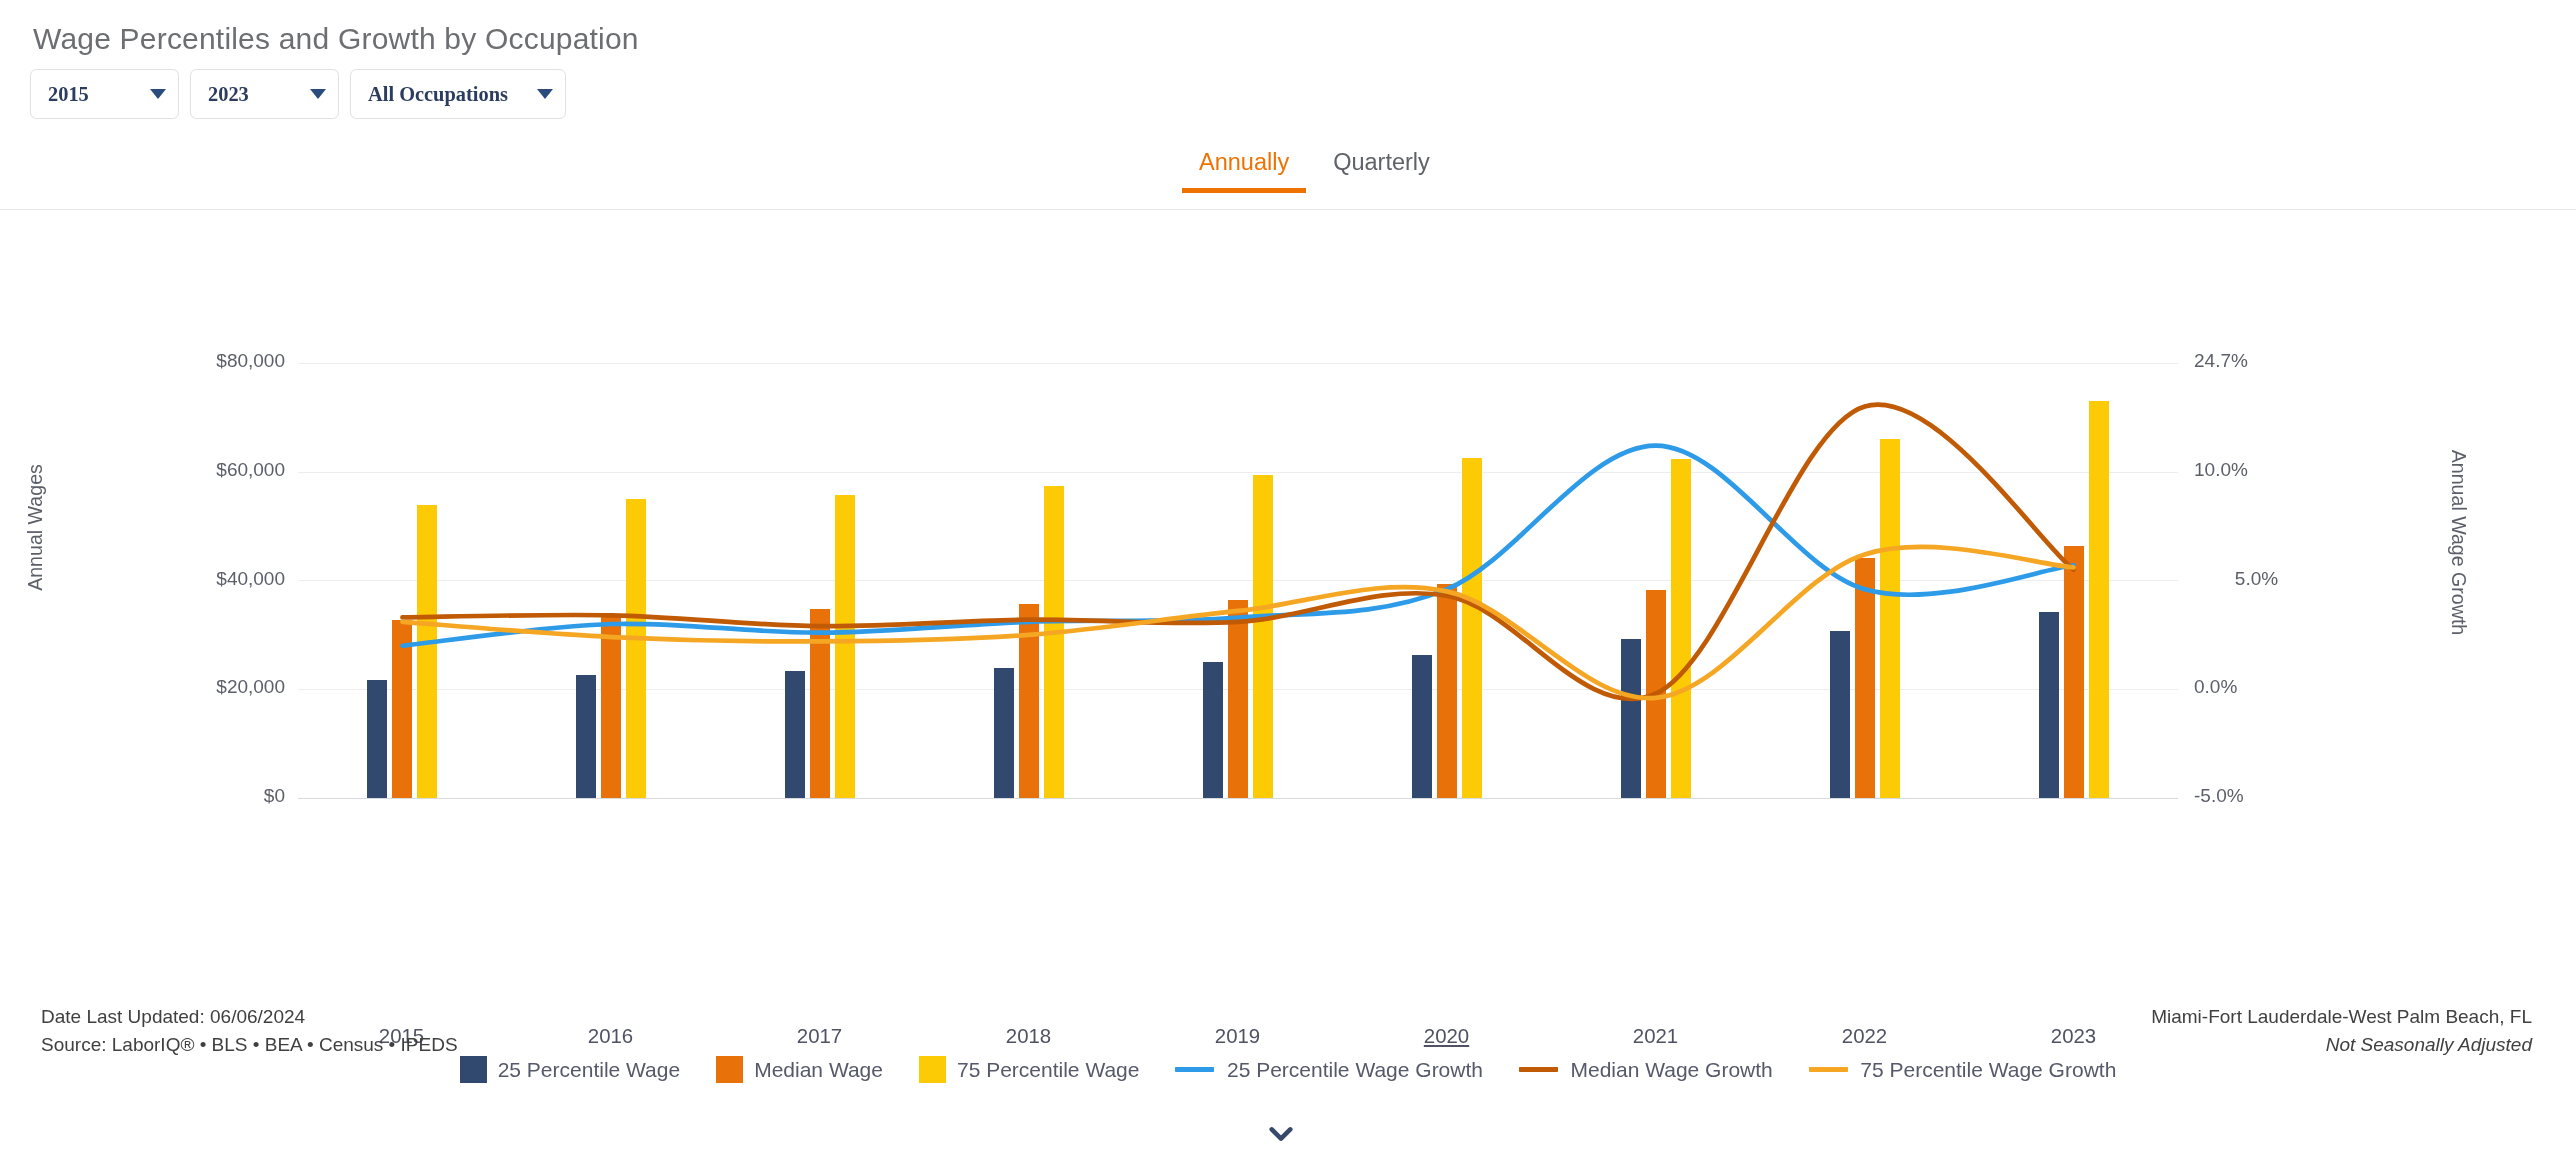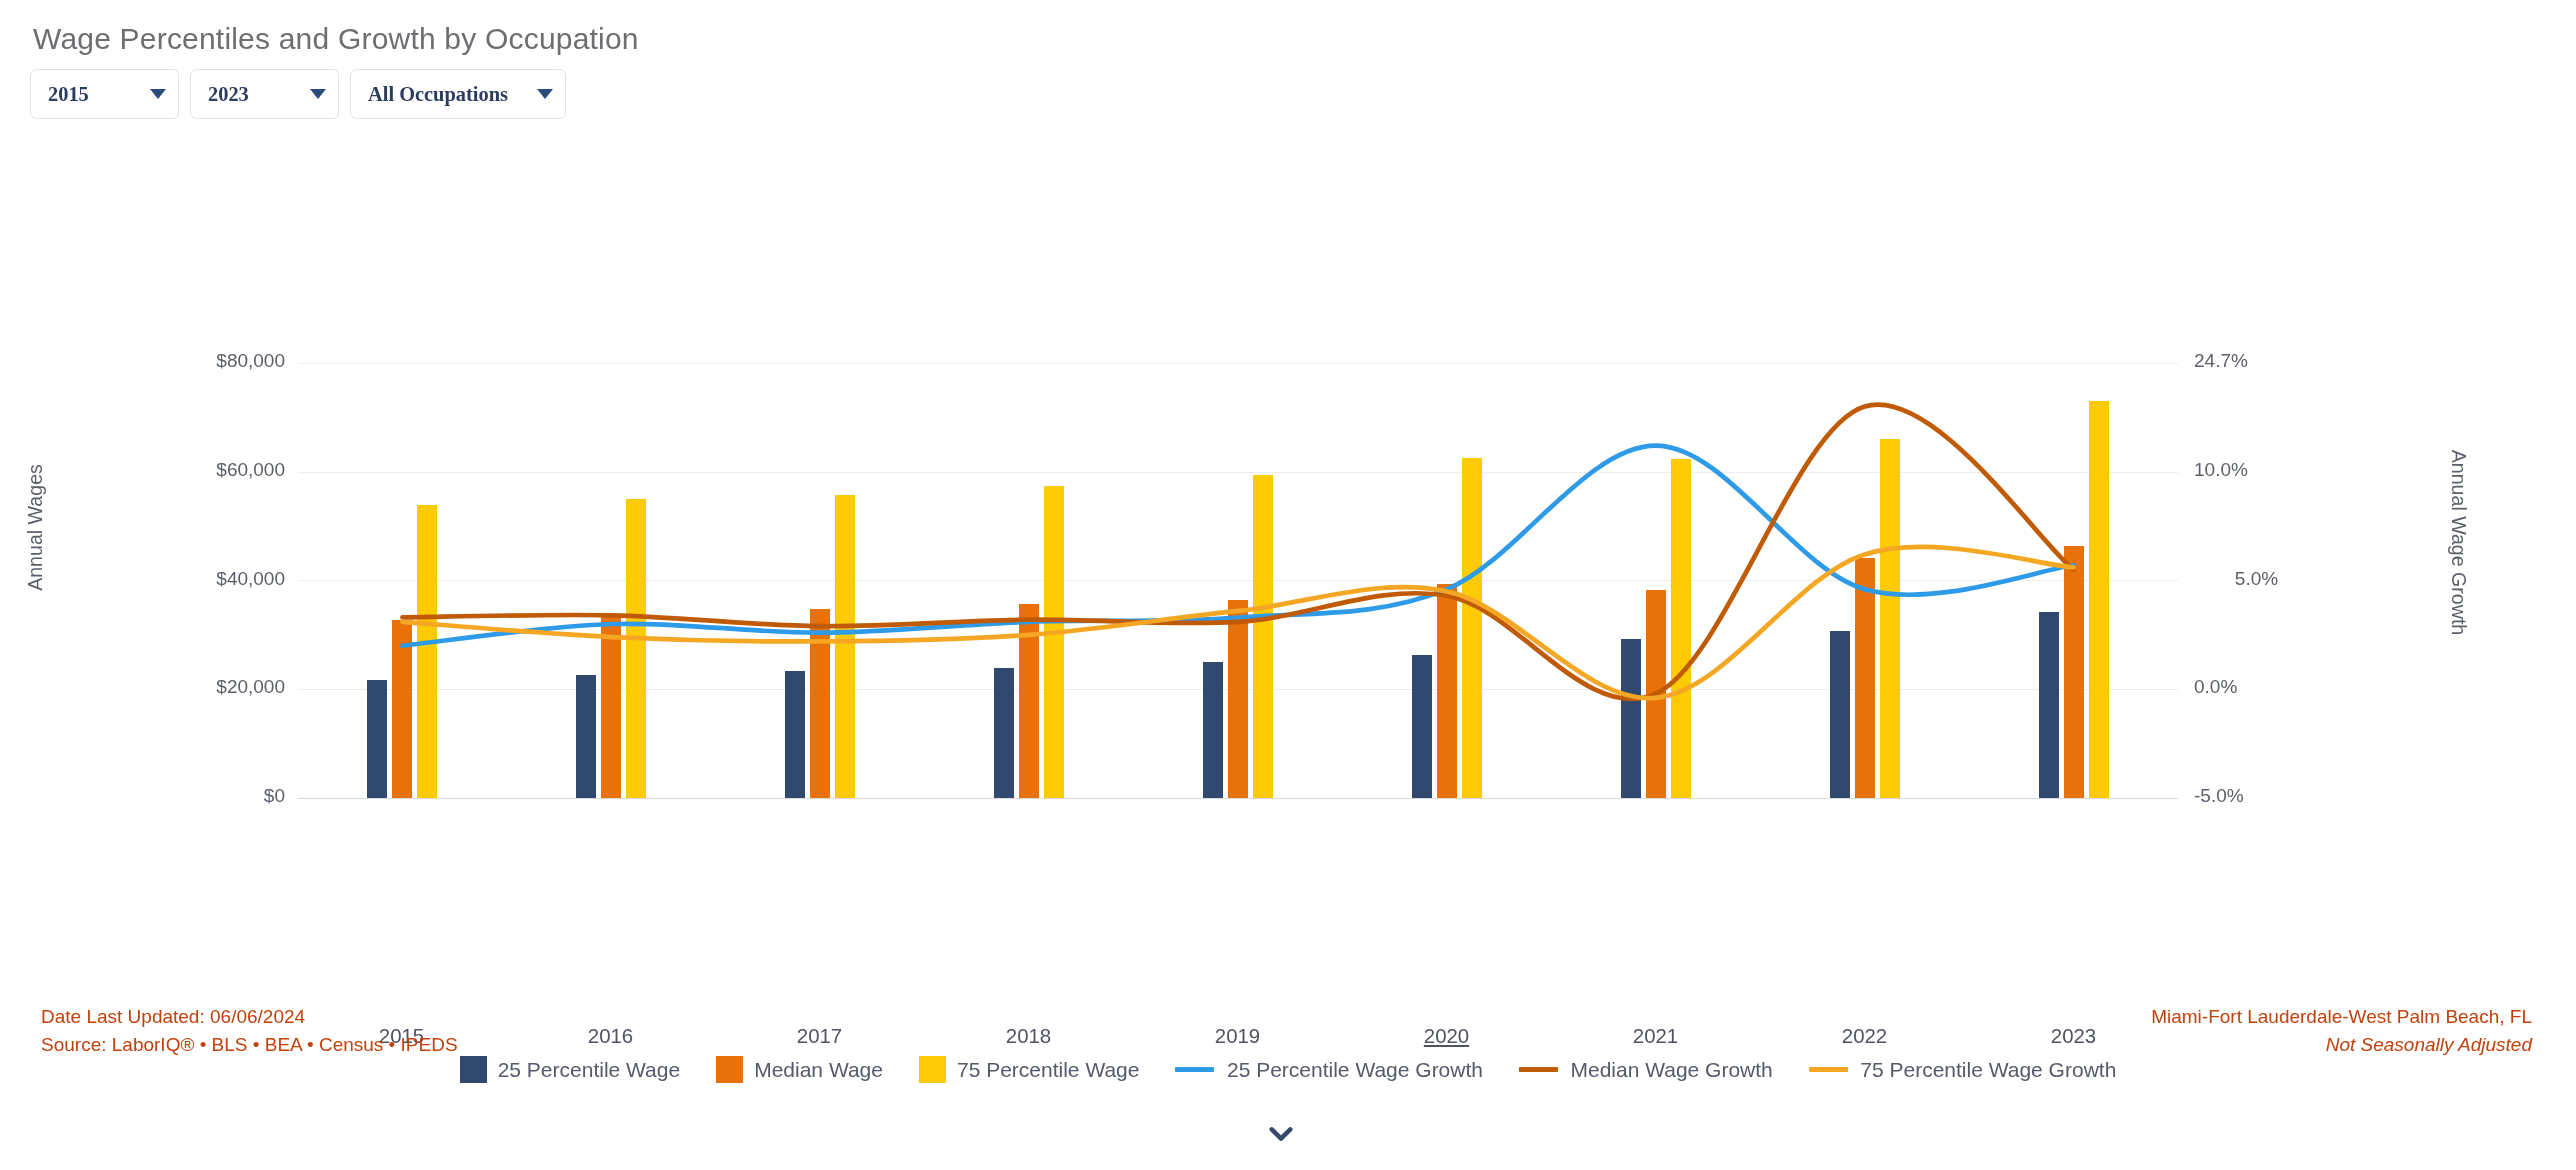--- a/index.html
+++ b/index.html
@@ -96,21 +96,21 @@
   .leg-item { display: flex; align-items: center; margin-right: 36px; cursor: pointer; }
   .leg-item:last-child { margin-right: 0; }
   .swatch { width: 27px; height: 27px; margin-right: 11px; flex: none; }
   .swline { width: 39px; height: 5.5px; margin-right: 12.5px; flex: none; border-radius: 0.8px; }
   .leg-label { font-size: 21px; color: #55596a; white-space: nowrap; }
 
   
   .footer { position: absolute; left: 0; top: 1003px; width: 2576px; }
   .foot-left { position: absolute; left: 41px; top: 0; }
   .foot-right { position: absolute; right: 44px; top: 0; text-align: right; }
-  .foot-line { font-size: 19px; color: #c2410c; line-height: 28px; white-space: nowrap; }
+  .foot-line { font-size: 19px; color: #404040; line-height: 28px; white-space: nowrap; }
   .foot-line.ital { font-style: italic; }
 
   .expand {
     position: absolute; left: 1264px; top: 1117px;
     width: 34px; height: 34px; cursor: pointer;
   }
 </style>
 </head>
 <body>
 
@@ -126,20 +126,26 @@
     <div class="select">
       <span class="val">2023</span>
       <span class="caret"></span>
     </div>
     <div class="select wide">
       <span class="val">All Occupations</span>
       <span class="caret"></span>
     </div>
   </div>
 
+  <div class="tabbar">
+    <div class="tabs">
+      <div class="tab active">Annually</div>
+      <div class="tab">Quarterly</div>
+    </div>
+  </div>
 
   <div class="chart-wrap">
     <div class="axis-title left">Annual Wages</div>
     <div class="axis-title right">Annual Wage Growth</div>
     <div id="y-left-labels">
         <div class="ylabel-left" style="top: 575px;">$0</div>
         <div class="ylabel-left" style="top: 466px;">$20,000</div>
         <div class="ylabel-left" style="top: 358px;">$40,000</div>
         <div class="ylabel-left" style="top: 249px;">$60,000</div>
         <div class="ylabel-left" style="top: 140px;">$80,000</div>

